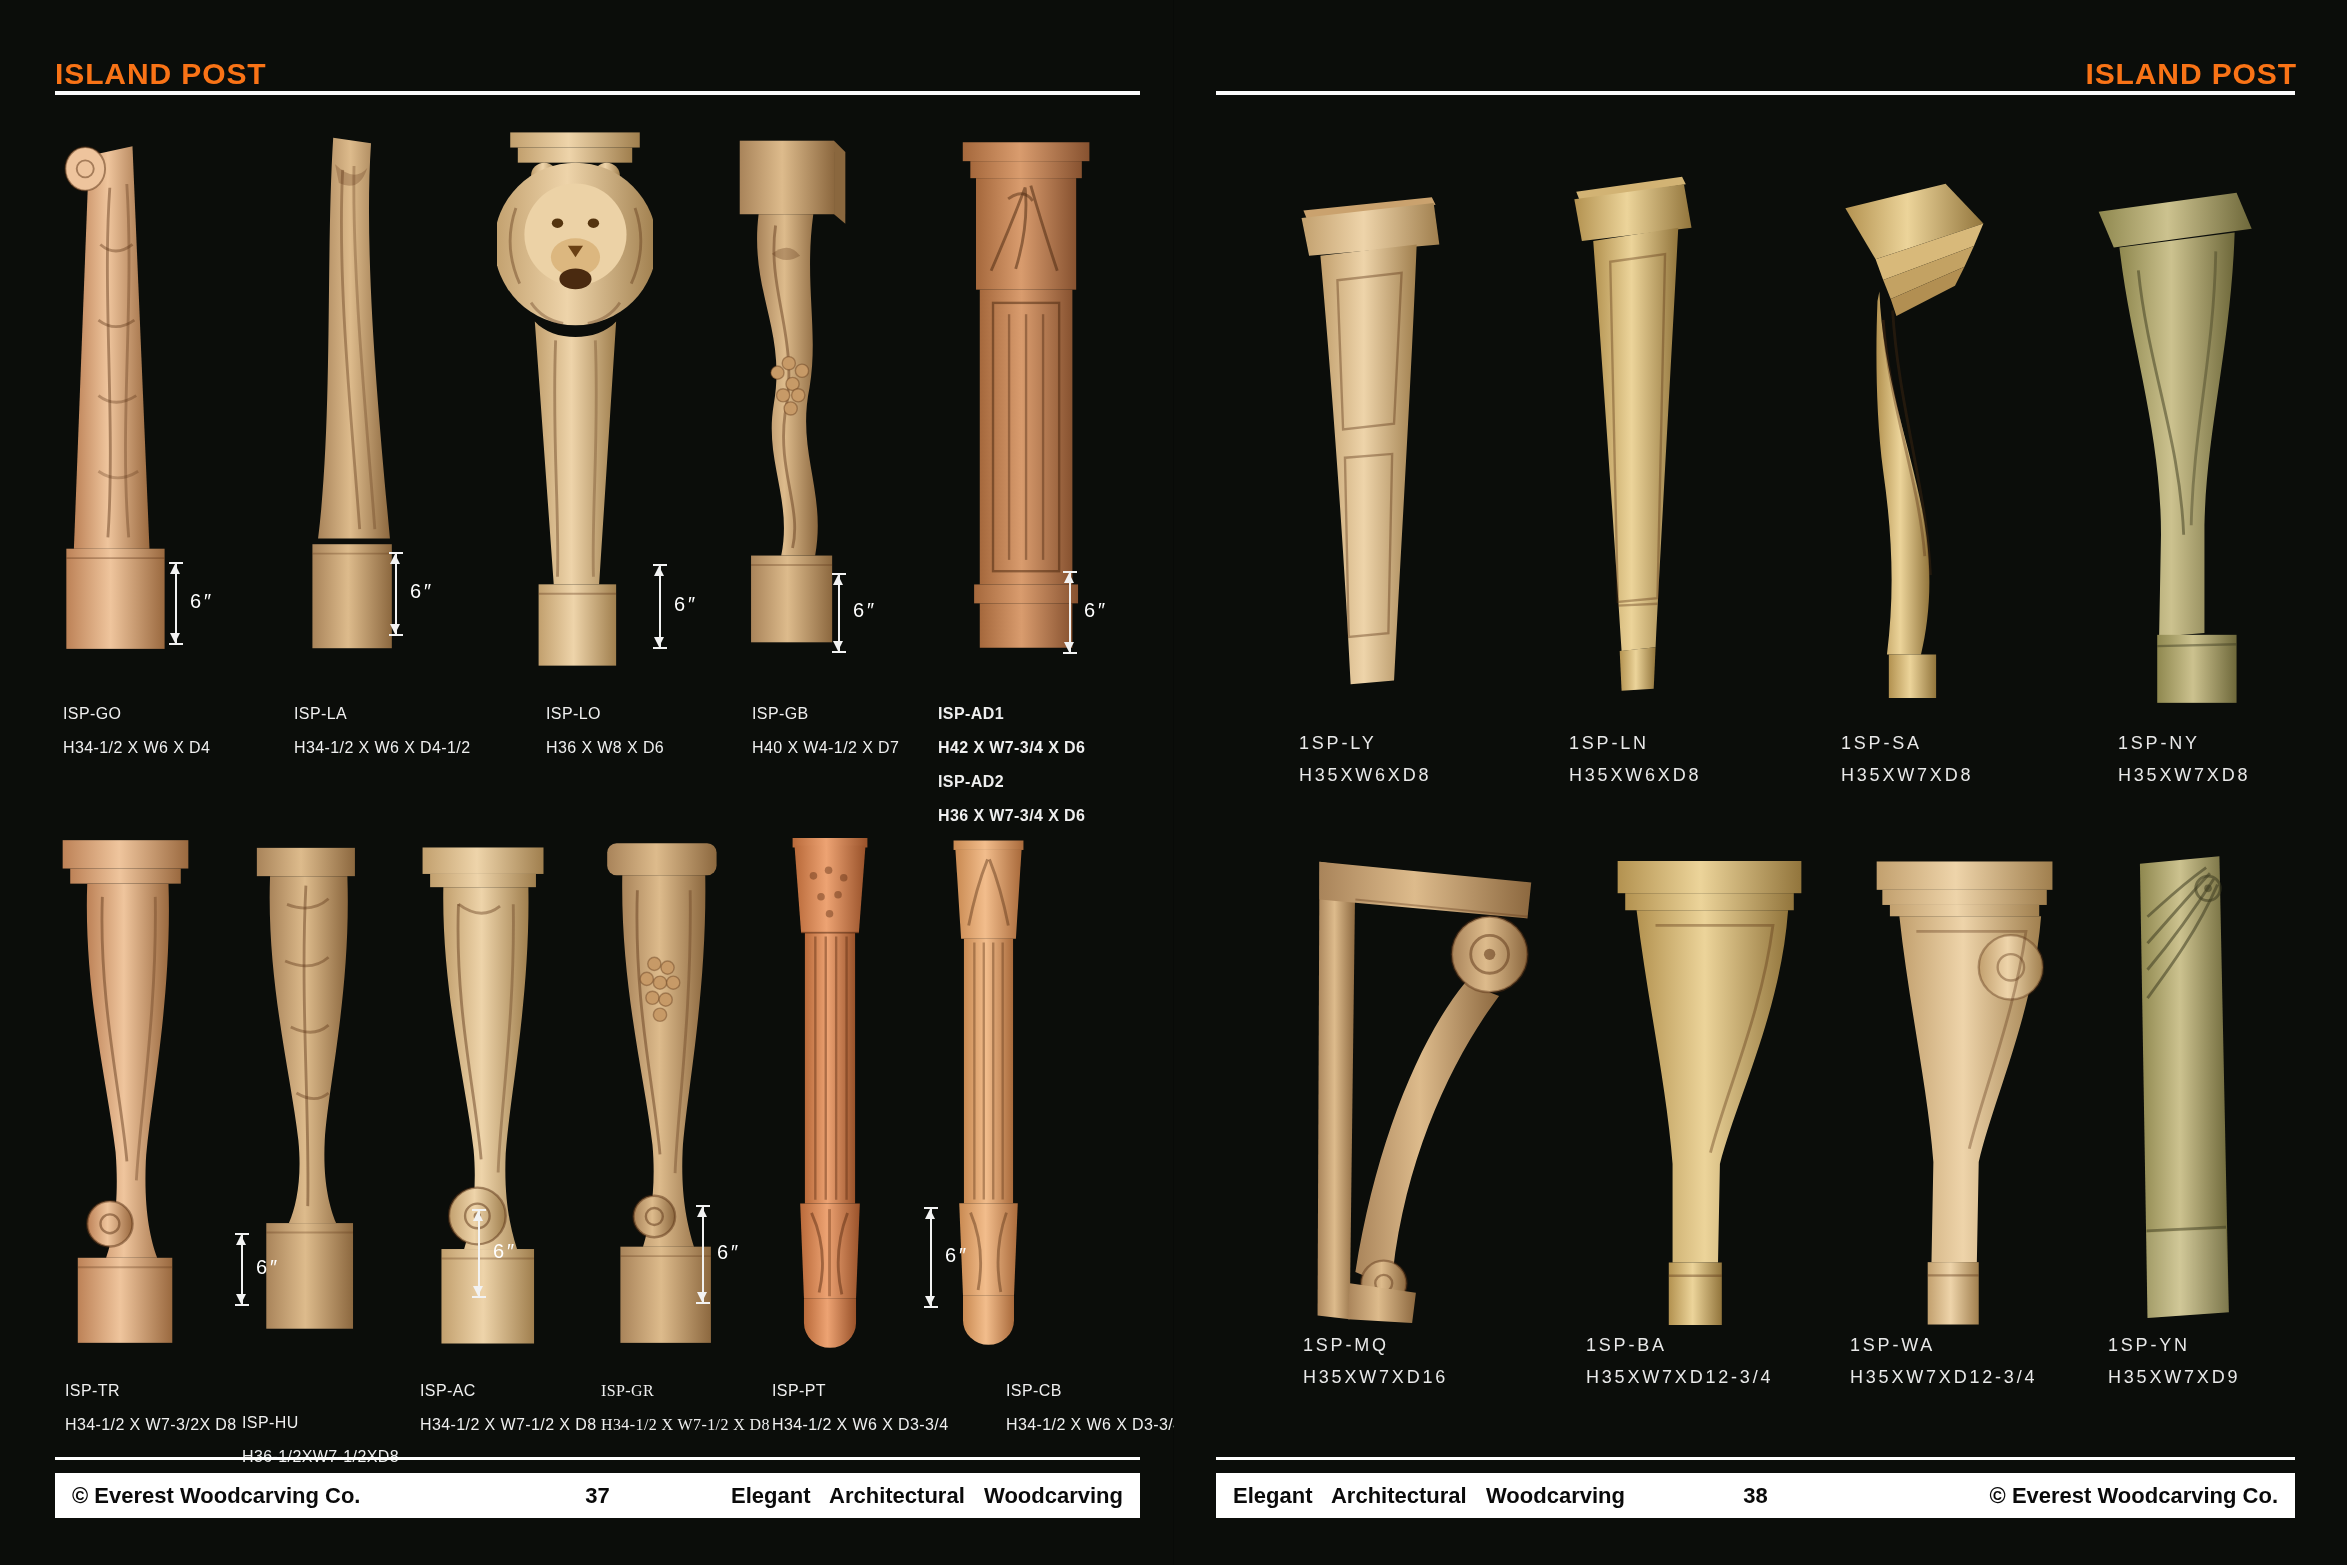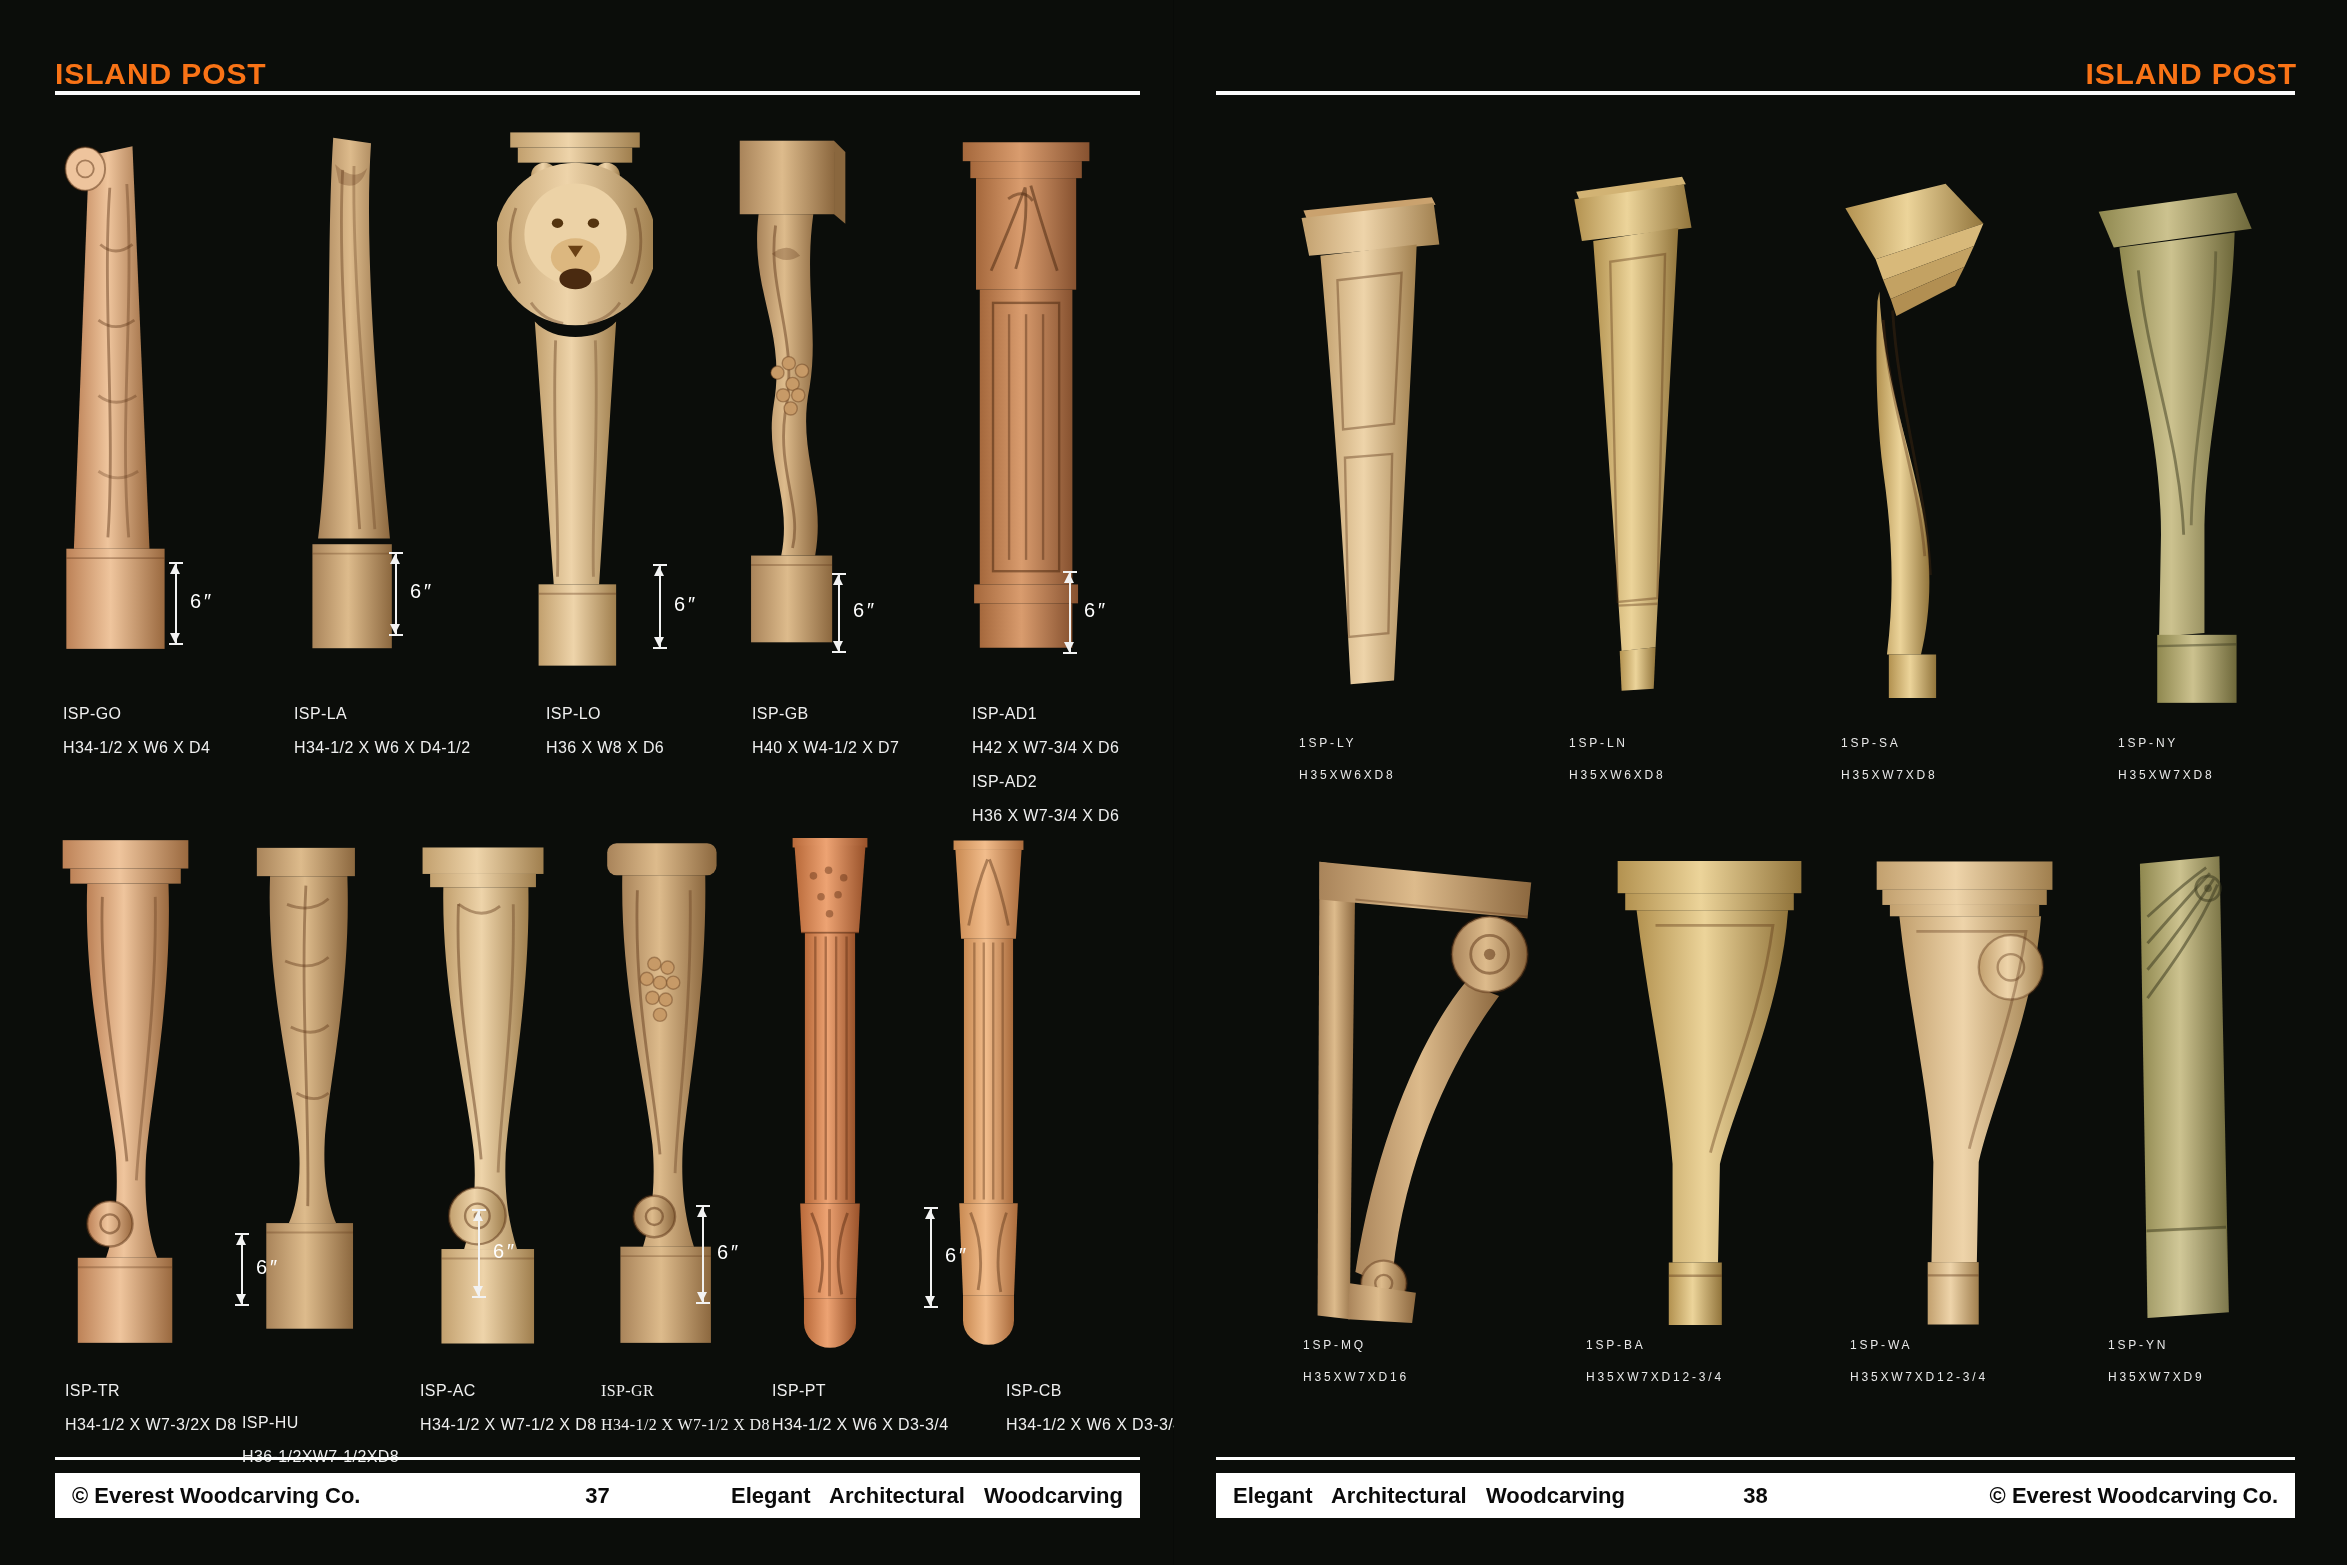--- a/index.html
+++ b/index.html
@@ -9,21 +9,21 @@
     font-family:"Liberation Sans", sans-serif;
   }
   .page{position:absolute;top:0;height:1565px;width:1173px;background:#0b0d0a;}
   #pageL{left:0;}
   #pageR{left:1174px;}
   .header{position:absolute;top:57px;font-size:30px;font-weight:bold;color:#f97316;letter-spacing:0.9px;white-space:nowrap;}
   .rule{position:absolute;height:3.8px;background:#fbfbfb;}
   .prod{position:absolute;}
   .prod svg{display:block;width:100%;height:100%;}
   .plabel{position:absolute;color:#efefef;font-size:16px;line-height:34px;letter-spacing:0.4px;white-space:nowrap;}
-  .plabel.wide{font-size:12px;letter-spacing:2.8px;line-height:32px;color:#e9e9e9;}
+  .plabel.wide{font-size:18px;letter-spacing:2.8px;line-height:32px;color:#e9e9e9;}
   .dim{position:absolute;width:1.9px;background:#f2f2f2;}
   .dim::before{content:"";position:absolute;top:0;left:-4.7px;border-left:5.7px solid transparent;border-right:5.7px solid transparent;border-bottom:10.4px solid #f2f2f2;}
   .dim::after{content:"";position:absolute;bottom:0;left:-4.7px;border-left:5.7px solid transparent;border-right:5.7px solid transparent;border-top:10.4px solid #f2f2f2;}
   .dim i{position:absolute;left:-5.7px;width:13.2px;height:1.9px;background:#f2f2f2;}
   .dim i.t{top:-1.9px;} .dim i.b{bottom:-1.9px;}
   .dim .lbl{position:absolute;left:15px;top:calc(50% - 14px);font-size:20px;color:#ffffff;letter-spacing:2.8px;white-space:nowrap;}
   .fline{position:absolute;top:1457px;height:2.8px;background:#ffffff;}
   .fbar{position:absolute;top:1473px;height:45px;background:#ffffff;color:#0a0a0a;
         display:flex;align-items:center;justify-content:space-between;
         padding:0 17px;box-sizing:border-box;font-weight:bold;font-size:22px;}
@@ -207,21 +207,21 @@
       <div>H34-1/2 X W6 X D4-1/2</div>
     </div>
     <div class="plabel" style="left:546px;top:697px;">
       <div>ISP-LO</div>
       <div>H36 X W8 X D6</div>
     </div>
     <div class="plabel" style="left:752px;top:697px;">
       <div>ISP-GB</div>
       <div>H40 X W4-1/2 X D7</div>
     </div>
-    <div class="plabel" style="left:972px;top:697px;">
+    <div class="plabel" style="left:938px;top:697px;font-weight:bold;">
       <div>ISP-AD1</div>
       <div>H42 X W7-3/4 X D6</div>
       <div>ISP-AD2</div>
       <div>H36 X W7-3/4 X D6</div>
     </div>
 
     <div class="prod" style="left:57px;top:840px;width:137px;height:503px;">
       <svg viewBox="0 0 145 532">
         <rect x="22" y="442" width="100" height="90" fill="url(#g1)"></rect>
         <rect x="6" y="0" width="133" height="30" fill="url(#g1)"></rect>

